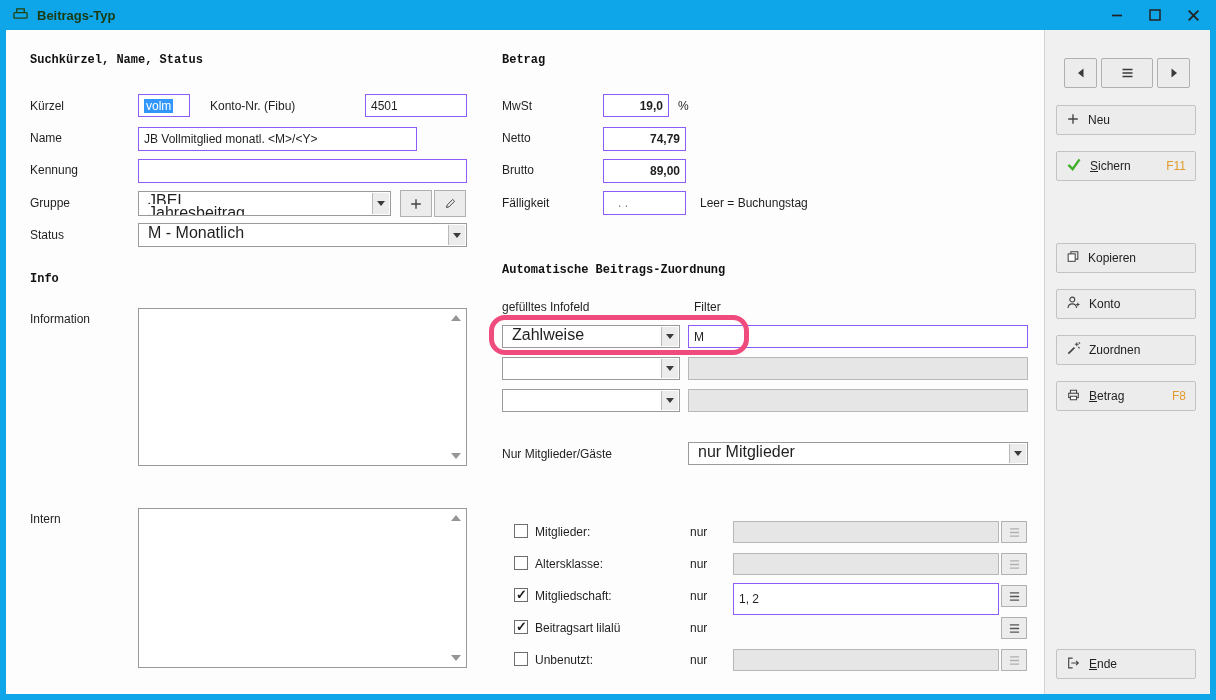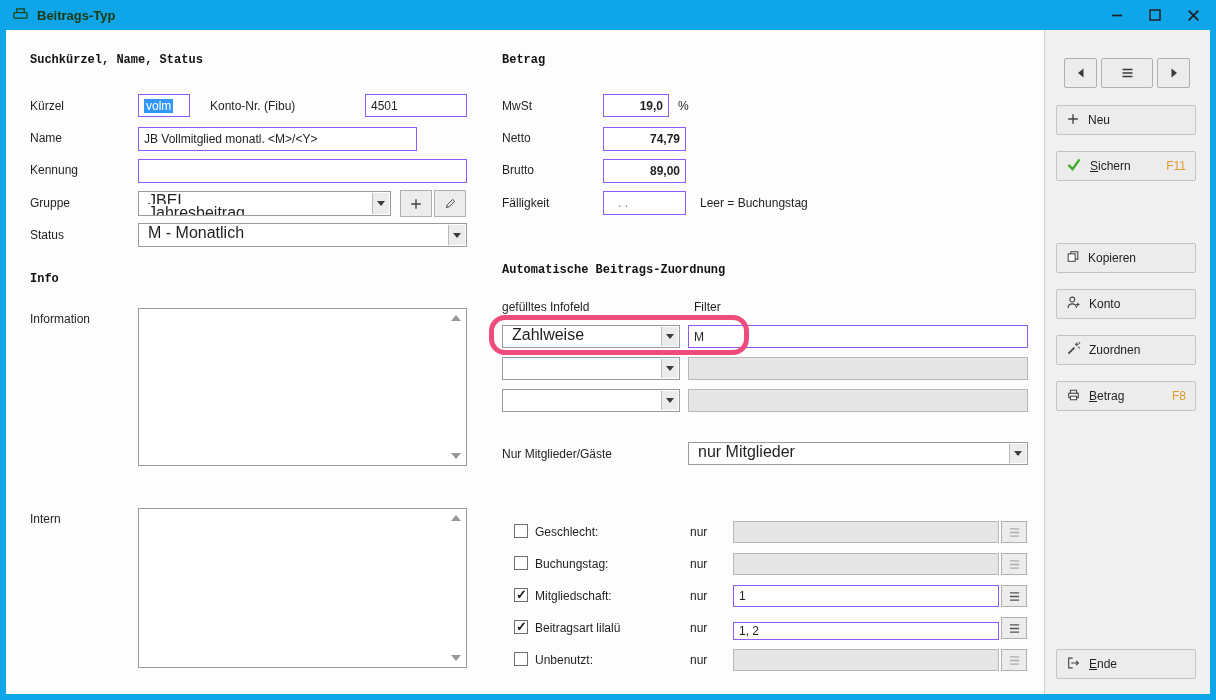--- a/index.html
+++ b/index.html
@@ -200,31 +200,31 @@
 
   <span class="lbl" style="left:502px;top:447px">Nur Mitglieder/Gäste</span>
   <div class="dd" style="left:688px;top:442px;width:340px;height:23px">
     <span class="dd-text">nur Mitglieder</span>
     <span class="dd-btn">
         <i class="tri-down"></i>
       </span>
   </div>
 
   <span class="checkbox" style="left:514px;top:524px"></span>
-  <span class="lbl" style="left:535px;top:525px">Geschlecht:</span>
+  <span class="lbl" style="left:535px;top:525px">Mitglieder:</span>
   <span class="lbl" style="left:690px;top:525px">nur</span>
   <input class="input disabled" style="left: 733px; top: 521px; width: 266px; height: 22px;" value="" disabled="">
   <button class="menu-btn disabled" style="left:1001px;top:521px;width:26px;height:22px">
       <svg width="13" height="11" viewBox="0 0 14 12">
         <path d="M2 2h10M2 6h10M2 10h10" stroke="#555" stroke-width="1.4"></path>
       </svg>
     </button>
 
   <span class="checkbox" style="left:514px;top:556px"></span>
-  <span class="lbl" style="left:535px;top:557px">Buchungstag:</span>
+  <span class="lbl" style="left:535px;top:557px">Altersklasse:</span>
   <span class="lbl" style="left:690px;top:557px">nur</span>
   <input class="input disabled" style="left: 733px; top: 553px; width: 266px; height: 22px;" value="" disabled="">
   <button class="menu-btn disabled" style="left:1001px;top:553px;width:26px;height:22px">
       <svg width="13" height="11" viewBox="0 0 14 12">
         <path d="M2 2h10M2 6h10M2 10h10" stroke="#555" stroke-width="1.4"></path>
       </svg>
     </button>
 
   <span class="checkbox checked" style="left:514px;top:588px"></span>
   <span class="lbl" style="left:535px;top:589px">Mitgliedschaft:</span>
@@ -232,21 +232,21 @@
   <input class="input" style="left: 733px; top: 585px; width: 266px; height: 22px;" value="1">
   <button class="menu-btn" style="left:1001px;top:585px;width:26px;height:22px">
       <svg width="13" height="11" viewBox="0 0 14 12">
         <path d="M2 2h10M2 6h10M2 10h10" stroke="#555" stroke-width="1.4"></path>
       </svg>
     </button>
 
   <span class="checkbox checked" style="left:514px;top:620px"></span>
   <span class="lbl" style="left:535px;top:621px">Beitragsart lilalü</span>
   <span class="lbl" style="left:690px;top:621px">nur</span>
-  <input class="input" style="left: 733px; top: 622px; width: 266px; height: 18px;" value="1, 2">
+  <input class="input" style="left: 733px; top: 583px; width: 266px; height: 32px;" value="1, 2">
   <button class="menu-btn" style="left:1001px;top:617px;width:26px;height:22px">
       <svg width="13" height="11" viewBox="0 0 14 12">
         <path d="M2 2h10M2 6h10M2 10h10" stroke="#555" stroke-width="1.4"></path>
       </svg>
     </button>
 
   <span class="checkbox" style="left:514px;top:652px"></span>
   <span class="lbl" style="left:535px;top:653px">Unbenutzt:</span>
   <span class="lbl" style="left:690px;top:653px">nur</span>
   <input class="input disabled" style="left: 733px; top: 649px; width: 266px; height: 22px;" value="" disabled="">

